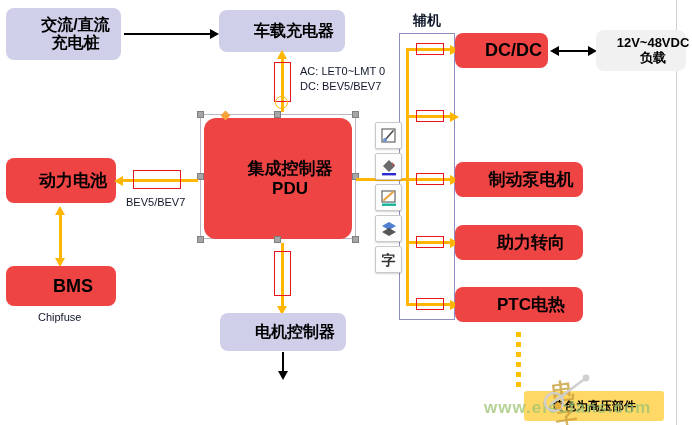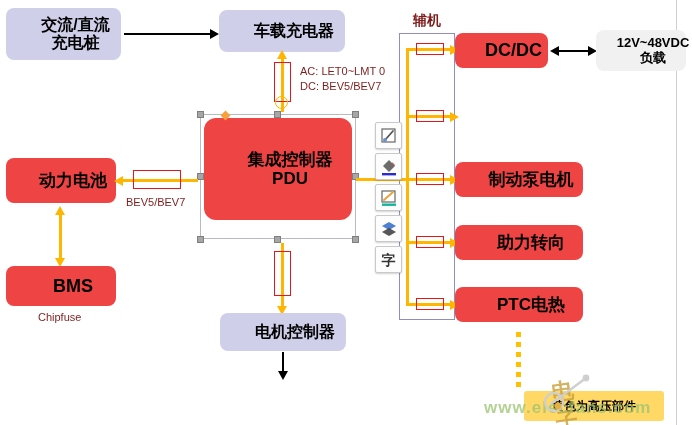--- a/index.html
+++ b/index.html
@@ -40,21 +40,21 @@
   .ar-down-blk{border-left:5px solid transparent;border-right:5px solid transparent;border-top:9px solid #000;}
   .ar-right-or{border-top:5px solid transparent;border-bottom:5px solid transparent;border-left:9px solid #FFB600;}
   .ar-left-or{border-top:5px solid transparent;border-bottom:5px solid transparent;border-right:9px solid #FFB600;}
   .ar-up-or{border-left:5px solid transparent;border-right:5px solid transparent;border-bottom:9px solid #FFB600;}
   .ar-down-or{border-left:5px solid transparent;border-right:5px solid transparent;border-top:9px solid #FFB600;}
 
   
   .fuse{position:absolute;border:1.6px solid #E8161B;background:transparent;box-sizing:border-box;}
 
   
-  .lbl{position:absolute;color:#7f1d1d;white-space:pre-line;}
+  .lbl{position:absolute;color:#0f172a;white-space:pre-line;}
 
   
   .handle{position:absolute;width:7px;height:7px;background:#A6A6A6;border:1px solid #7F7F7F;box-sizing:border-box;}
   .rot-diamond{position:absolute;width:7px;height:7px;background:#F5A13C;transform:rotate(45deg);}
   .sel-outline{position:absolute;border:1px solid #B8B8C8;box-sizing:border-box;}
   .rot-circle{position:absolute;width:13px;height:13px;border:1.6px solid #FFB600;border-radius:50%;box-sizing:border-box;background:transparent;}
 
   
   .group-rect{position:absolute;border:1.3px solid #8E8EC0;box-sizing:border-box;background:transparent;}
 
@@ -103,21 +103,21 @@
 
   <div class="ln-orange" style="left:281px;top:56px;width:2.5px;height:56px;"></div>
   <div class="arrow ar-up-or" style="left:277px;top:50px;"></div>
   <div class="fuse" style="left:274px;top:62px;width:17px;height:40px;"></div>
   <div class="rot-circle" style="left:275px;top:96px;"></div>
 
   <div class="lbl" style="left:300px;top:64px;font-size:11px;line-height:1.35;">AC: LET0~LMT 0
 DC: BEV5/BEV7</div>
 
   <div class="sel-outline" style="left:200px;top:114px;width:156px;height:125px;"></div>
-  <div class="node n-yellow" style="left:204px;top:118px;width:148px;height:102px;font-size:17px;border-radius:12px;">集成控制器
+  <div class="node n-yellow" style="left:204px;top:118px;width:148px;height:121px;font-size:17px;border-radius:12px;">集成控制器
 PDU</div>
 
   <div class="handle" style="left:197px;top:111px;"></div>
   <div class="handle" style="left:274px;top:111px;"></div>
   <div class="handle" style="left:352px;top:111px;"></div>
   <div class="handle" style="left:197px;top:173px;"></div>
   <div class="handle" style="left:352px;top:173px;"></div>
   <div class="handle" style="left:197px;top:236px;"></div>
   <div class="handle" style="left:274px;top:236px;"></div>
   <div class="handle" style="left:352px;top:236px;"></div>

